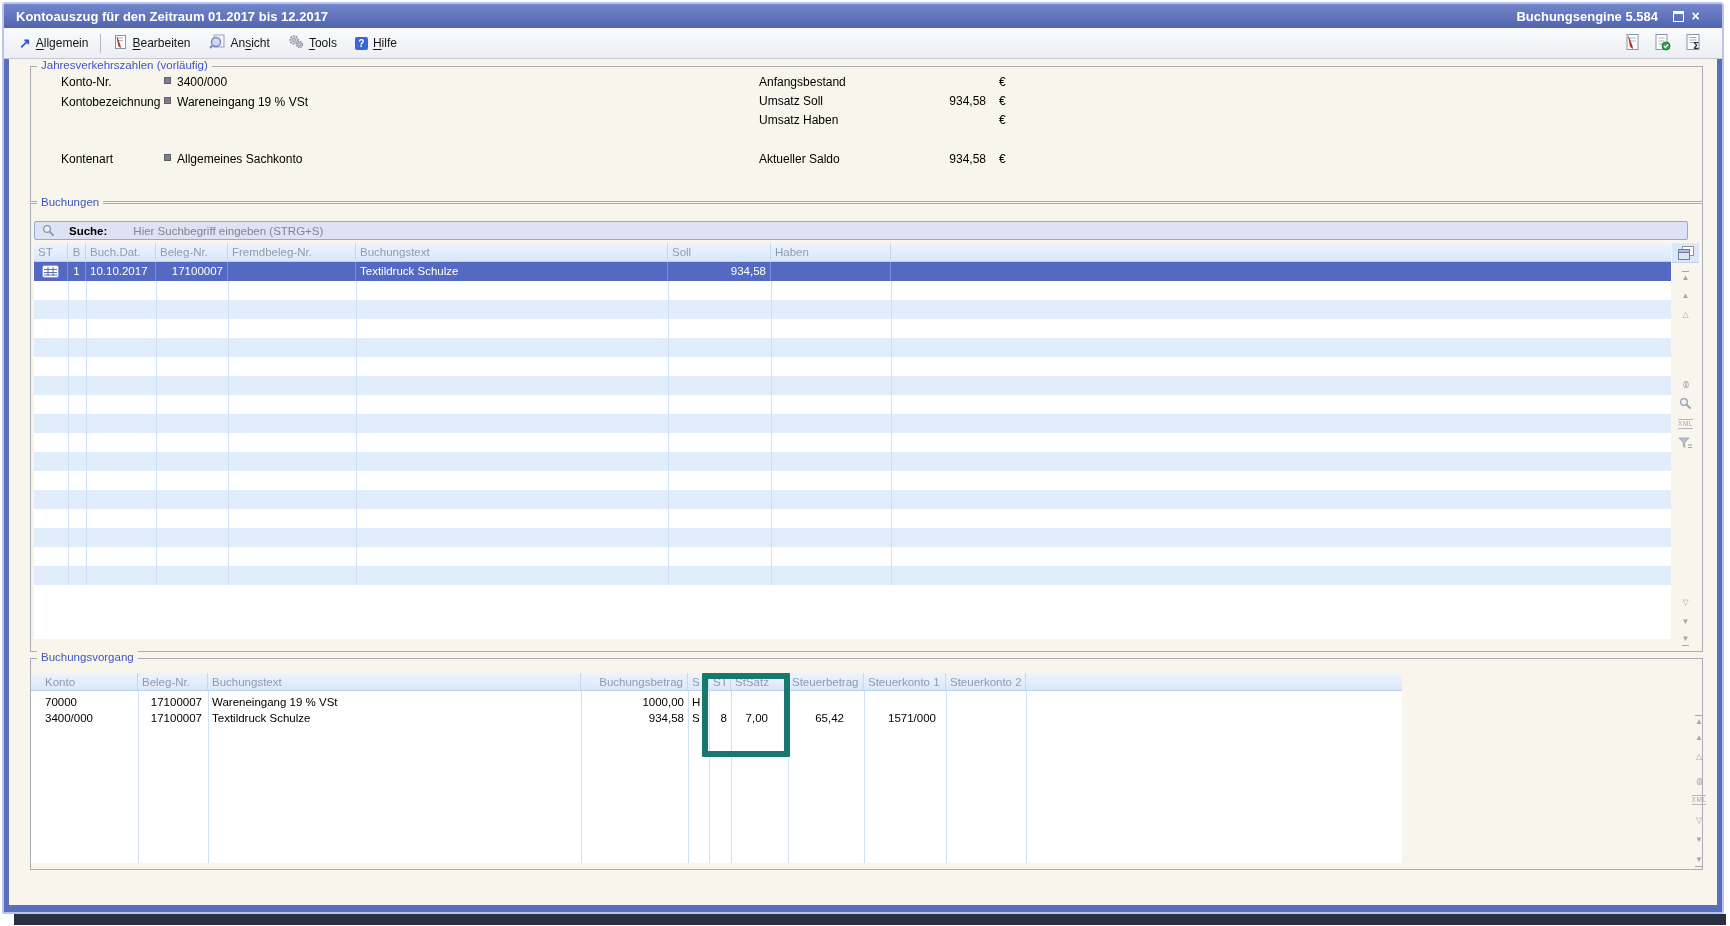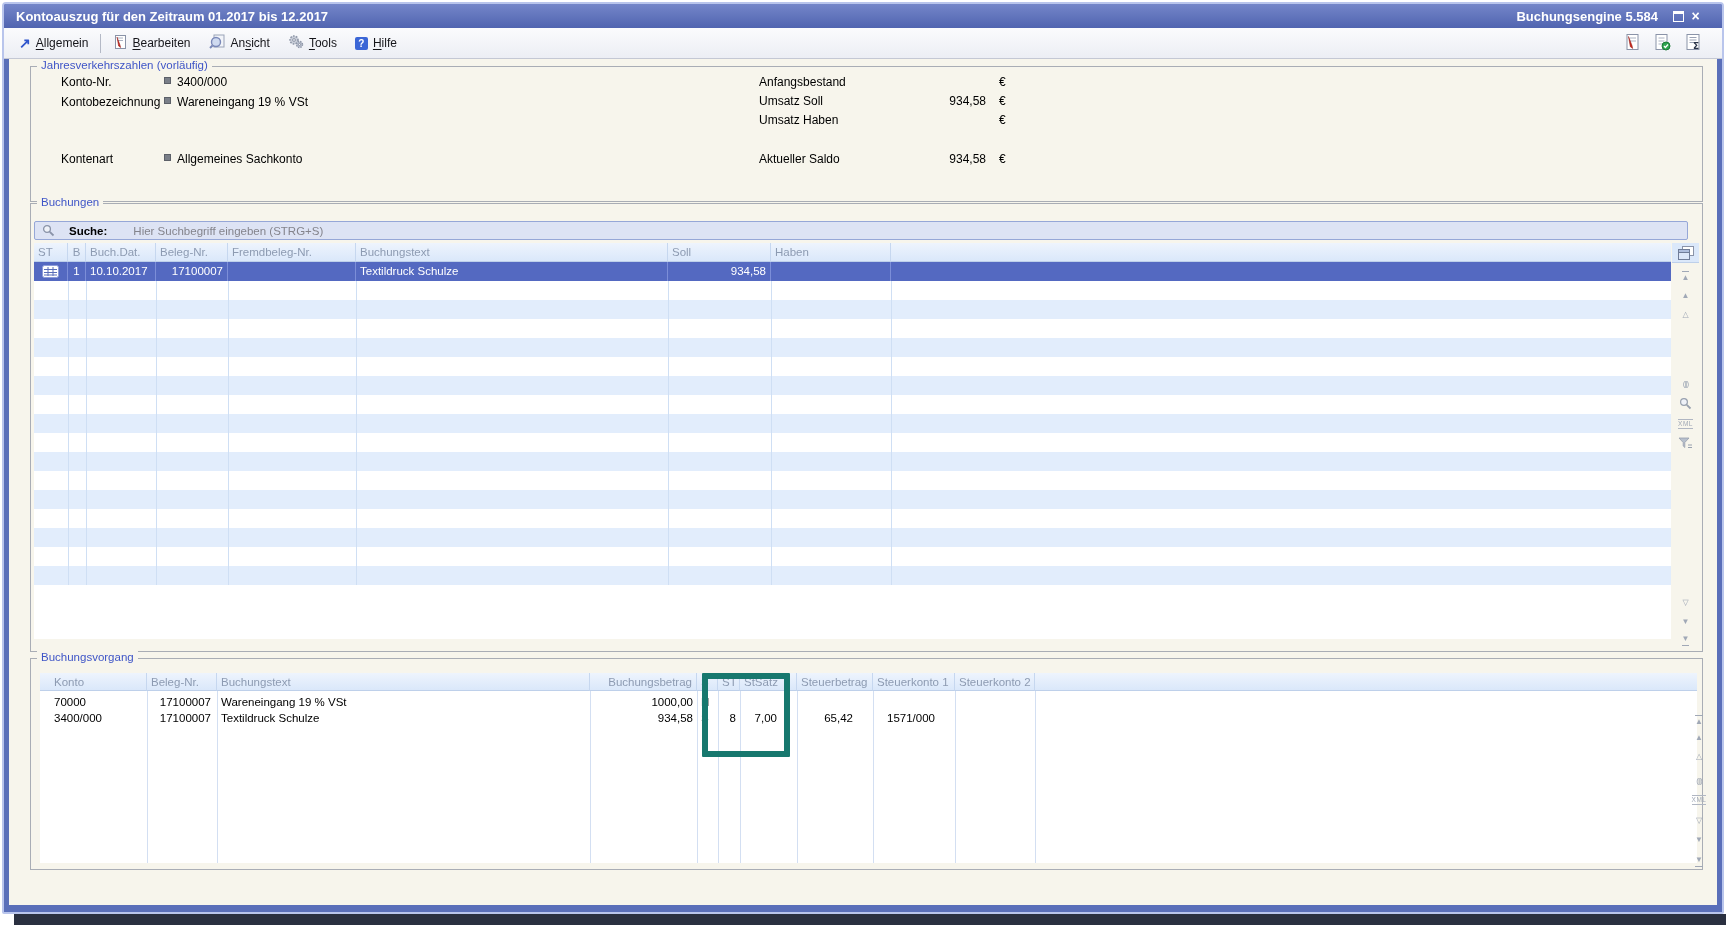--- a/index.html
+++ b/index.html
@@ -92,34 +92,34 @@
   .strip3{position:absolute;left:1660px;top:48px;width:16px;height:160px;}
   .chooser{position:absolute;left:0;top:0;width:27px;height:19px;background:#dbe8fa;
     display:flex;align-items:center;justify-content:center;border-bottom:1px solid #bed0ea;}
   .gi{position:absolute;left:0;width:100%;text-align:center;color:#a0a8b6;font-size:8px;height:12px;line-height:10px;cursor:default;}
   .cap-top{display:inline-block;border-top:1px solid #a0a8b6;padding-top:1px;}
   .cap-bot{display:inline-block;border-bottom:1px solid #a0a8b6;padding-bottom:1px;}
   .gi-xml{font-size:6.5px;letter-spacing:.5px;border-top:1px solid #b0b6c2;border-bottom:1px solid #b0b6c2;
     display:inline-block;line-height:8px;}
   .gi-cols{font-size:8px;letter-spacing:-1px;}
   
-  .bv-table{position:absolute;left:9px;top:14px;width:1657px;}
+  .bv-table{position:absolute;left:0;top:14px;width:1371px;}
   .bv-row{display:grid;grid-template-columns:107px 70px 373px 107px 21px 22px 57px 76px 82px 80px 1fr;
     height:18px;line-height:18px;font-size:11.5px;}
   .bv-row > div{box-sizing:border-box;white-space:nowrap;overflow:hidden;padding:0 4px;}
   .bv-head{background:linear-gradient(#eef4fd,#d9e7fa);color:#8d9bb2;height:18px;}
   .bv-head > div{border-right:1px solid #c6d7ef;border-bottom:1px solid #bed0ea;}
   .bv-head > div:last-child{border-right:none;}
   .bv-body{position:relative;height:172px;background:#ffffff;}
   .bv-body .vline{background:#d3dff2;}
   .bv-row.data{color:#000;background:transparent;position:relative;}
   .pl14{padding-left:14px !important;}
   .pr6{padding-right:6px !important;}
   .pr20{padding-right:20px !important;}
-  .pr10{padding-right:10px !important;text-align:center;}
+  .pr10{padding-right:10px !important;}
   
   .highlight-box{position:absolute;left:693px;top:614px;width:88px;height:84px;box-sizing:border-box;
     border:6px solid #17786e;border-radius:1px;pointer-events:none;}
 </style>
 </head>
 <body>
 
 <div class="win-shadow"></div>
 
 <div class="window">

